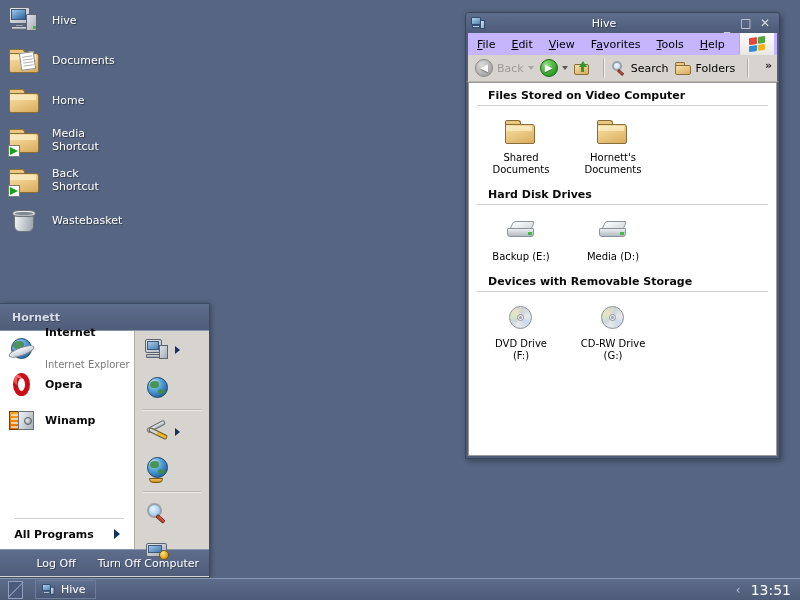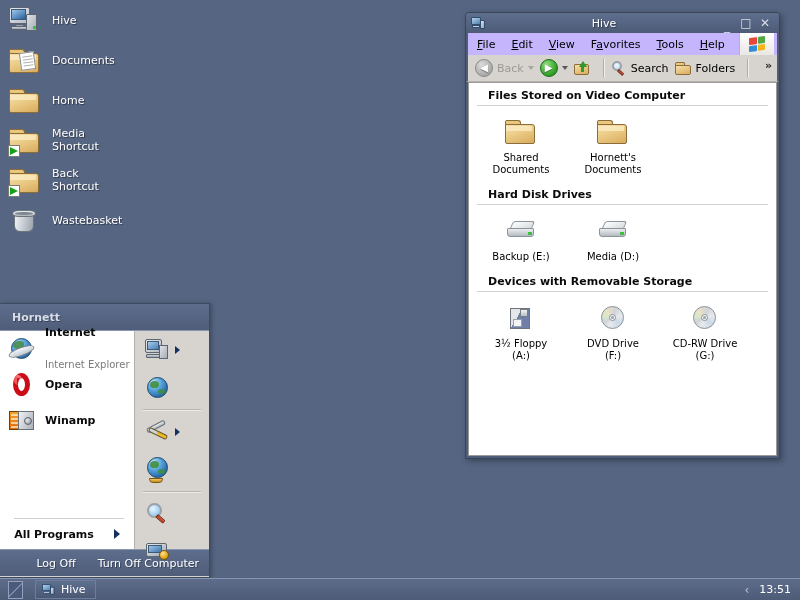--- a/index.html
+++ b/index.html
@@ -810,21 +810,21 @@
     gap: 10px;
     padding-right: 9px;
     height: 100%;
   }
   #tray-chevron {
     color: #b9c2d3;
     font-size: 12px;
   }
   #tray-clock {
     color: #ffffff;
-    font-size: 11px;
+    font-size: 14px;
   }
 
   
   .mini-comp { position:absolute; left:0; top:1px; width:15px; height:13px; }
   .mini-comp .mcs {
     position:absolute; left:0; top:0; width:10px; height:8px;
     background: linear-gradient(150deg, #b9d4ea, #4d7fb0);
     border:1px solid #2f4e71; border-radius:1px; box-sizing:border-box;
   }
   .mini-comp .mcb {
@@ -1193,31 +1193,20 @@
           <span class="it-label">Media (D:)</span>
         </div>
       </div>
     </div>
 
     <div class="grp">
       <div class="grp-title">Devices with Removable Storage</div>
       <div class="grp-items">
         <div class="item">
           <span class="it-glyph">
-            <span class="ic-floppy">
-                <span class="fl-body"></span>
-                <span class="fl-shut"></span>
-                <span class="fl-lbl"></span>
-              </span>
-          </span>
-          <span class="it-label">3½ Floppy
-(A:)</span>
-        </div>
-        <div class="item">
-          <span class="it-glyph">
             <span class="ic-disc">
                 <span class="d-plate"></span>
                 <span class="d-hole"></span>
                 <span class="d-hole2"></span>
               </span>
           </span>
           <span class="it-label">DVD Drive
 (F:)</span>
         </div>
         <div class="item">

